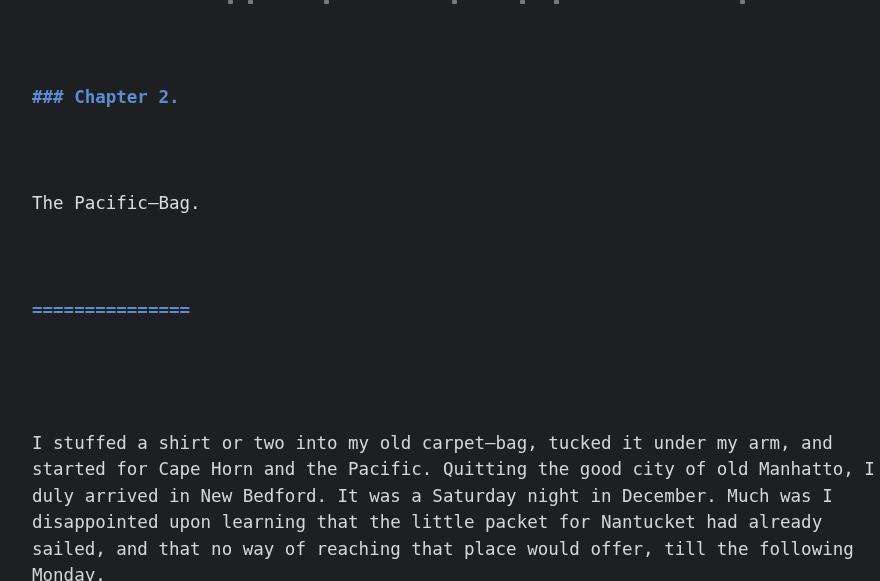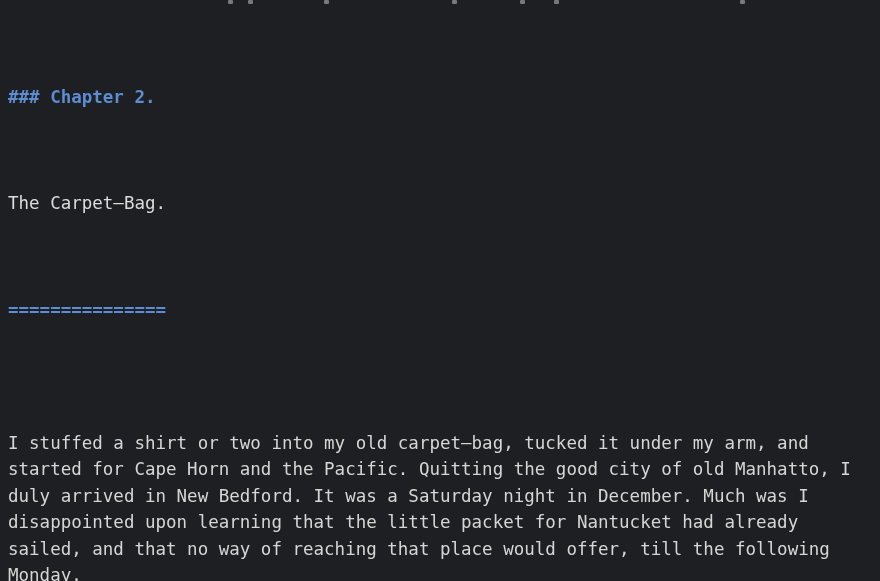--- a/index.html
+++ b/index.html
@@ -20,20 +20,21 @@
     width: 866px;
     font-family: "DejaVu Sans Mono", "Liberation Mono", monospace;
     font-size: 17.5px;
     line-height: 26.6px;
     color: #d6d6d6;
     white-space: pre;
     letter-spacing: 0;
   }
   .line {
     height: 26.6px;
+    margin-left: 24px;
   }
   .md-heading {
     color: #5c8dd2;
     font-weight: bold;
   }
   .md-title {
     color: #dcdcdc;
   }
   .md-underline {
     color: #5c8dd2;
@@ -68,21 +69,21 @@
     <span class="clip-mark" style="left: 452px;"></span>
     <span class="clip-mark" style="left: 520px;"></span>
     <span class="clip-mark" style="left: 554px;"></span>
     <span class="clip-mark" style="left: 740px;"></span>
   </div>
 
 <div class="terminal">
 
   <div class="line md-heading">### Chapter 2.</div>
 
-  <div class="line md-title">The Carpet—Bag.</div>
+  <div class="line md-title">The Pacific—Bag.</div>
 
   <div class="line md-underline">===============</div>
 
   <div class="paragraph"><div class="line">I stuffed a shirt or two into my old carpet—bag, tucked it under my arm, and</div><div class="line">started for Cape Horn and the Pacific. Quitting the good city of old Manhatto, I</div><div class="line">duly arrived in New Bedford. It was a Saturday night in December. Much was I</div><div class="line">disappointed upon learning that the little packet for Nantucket had already</div><div class="line">sailed, and that no way of reaching that place would offer, till the following</div><div class="line">Monday.</div></div>
 
   
 
 </div>
 
 </body></html>

